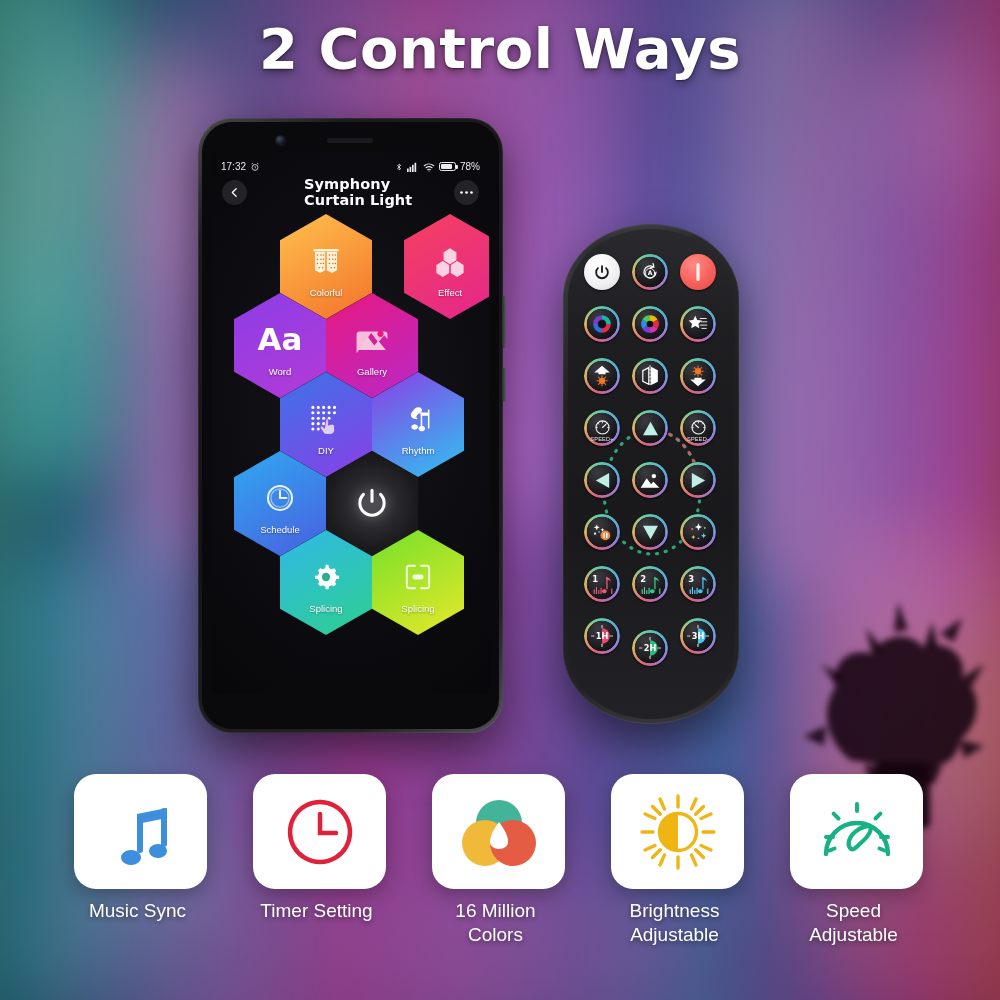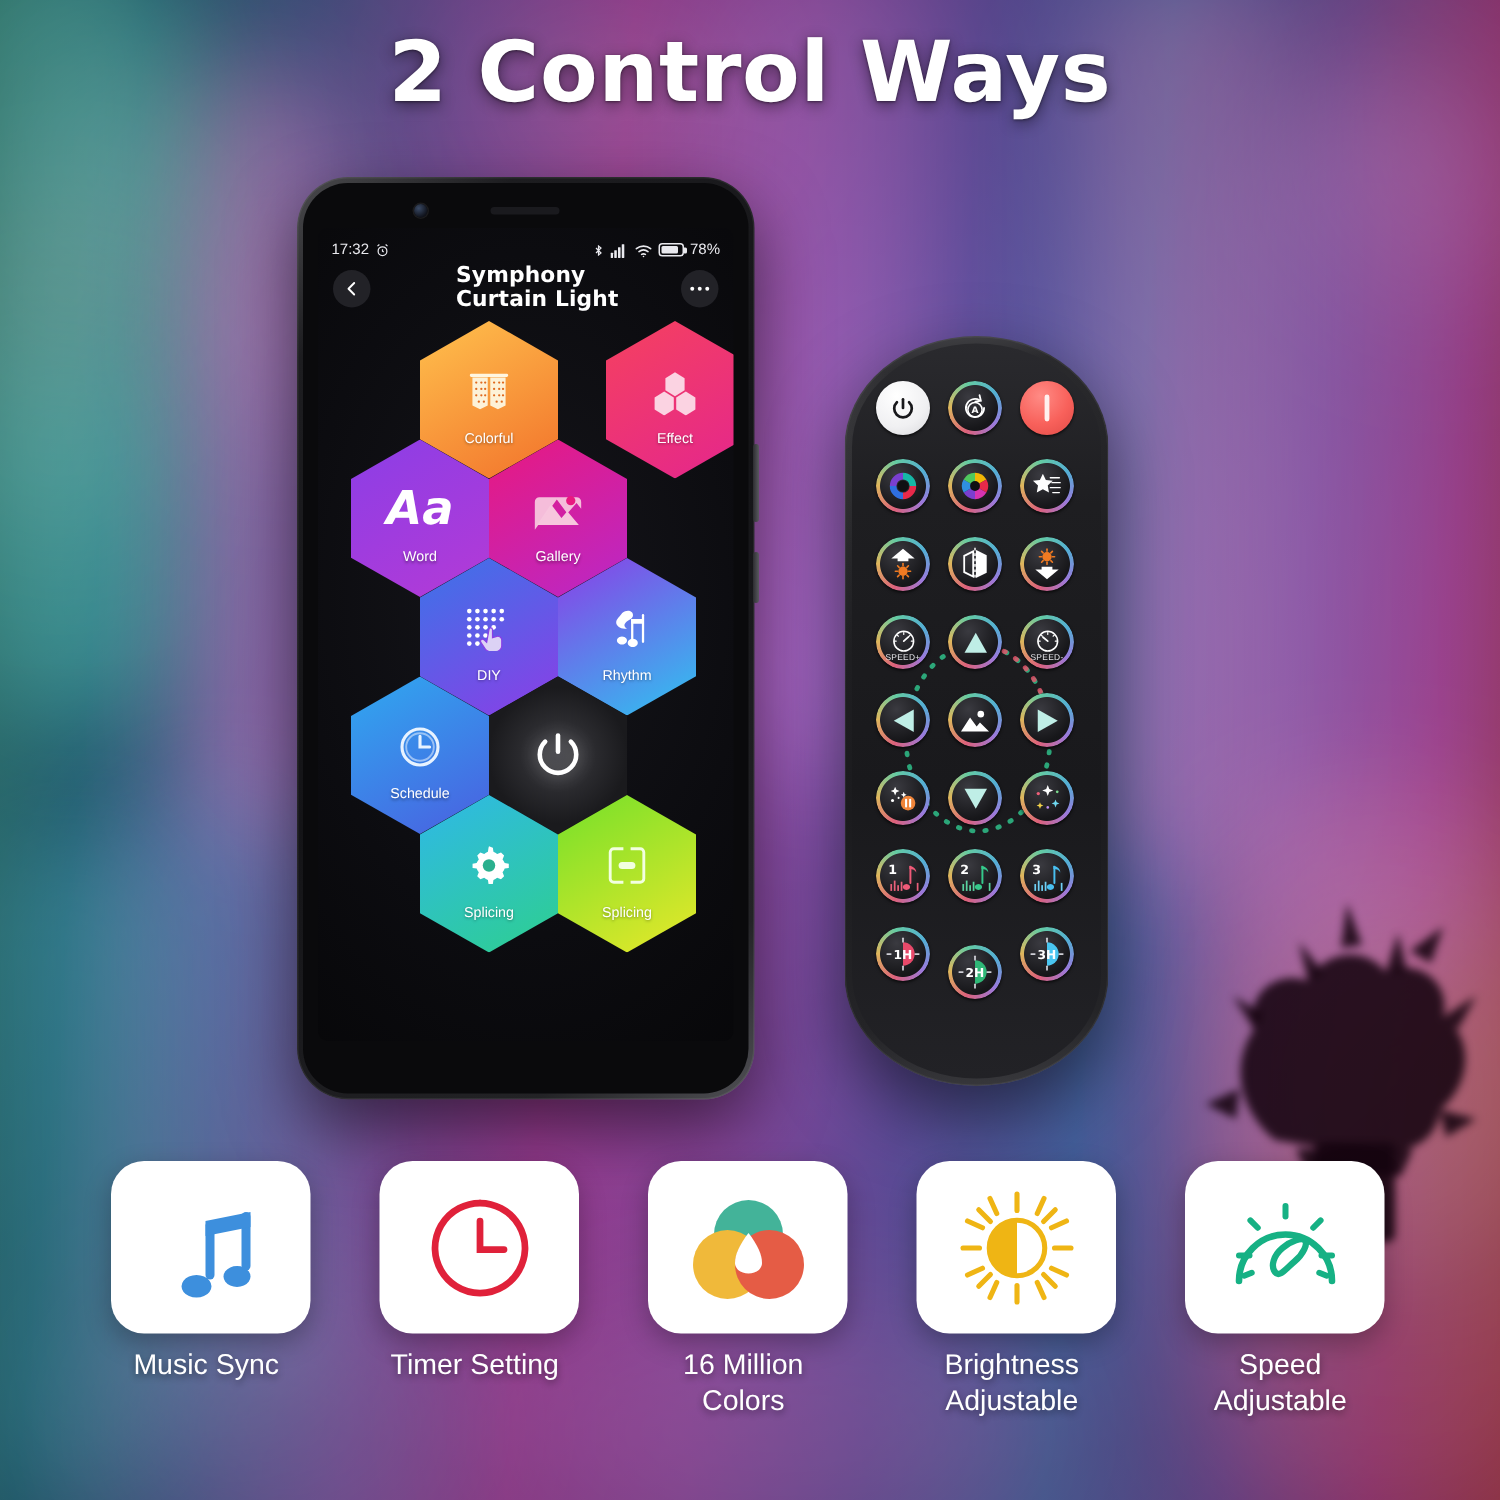--- a/index.html
+++ b/index.html
@@ -101,21 +101,21 @@
     margin-left:48px;
   }
 
   
   #hexgrid { position:absolute; left:0; top:62px; width:277px; height:480px; }
   .hex {
     position:absolute; width:92px; height:105px;
     clip-path:polygon(50% 0%, 100% 25%, 100% 75%, 50% 100%, 0% 75%, 0% 25%);
     display:flex; flex-direction:column; align-items:center; justify-content:center;
   }
-  .hex .hico { display:flex; align-items:center; justify-content:center; height:46px; margin-top:2px;font-style:italic; }
+  .hex .hico { display:flex; align-items:center; justify-content:center; height:46px; margin-top:2px; }
   .hex .hlab { color:#fff; font-size:9.5px; margin-top:3px; text-shadow:0 1px 2px rgba(0,0,0,.4);
     font-family:"Liberation Sans", sans-serif; }
 
   
   #remote {
     position:absolute; left:563px; top:224px; width:176px; height:500px;
     border-radius:88px/74px;
     background:
       linear-gradient(100deg, rgba(255,255,255,.10) 0%, rgba(255,255,255,0) 16%),
       linear-gradient(175deg,#46464a 0%,#2a2a2d 5%,#202023 28%,#1b1b1e 62%,#242427 90%,#3a3a3e 100%);

